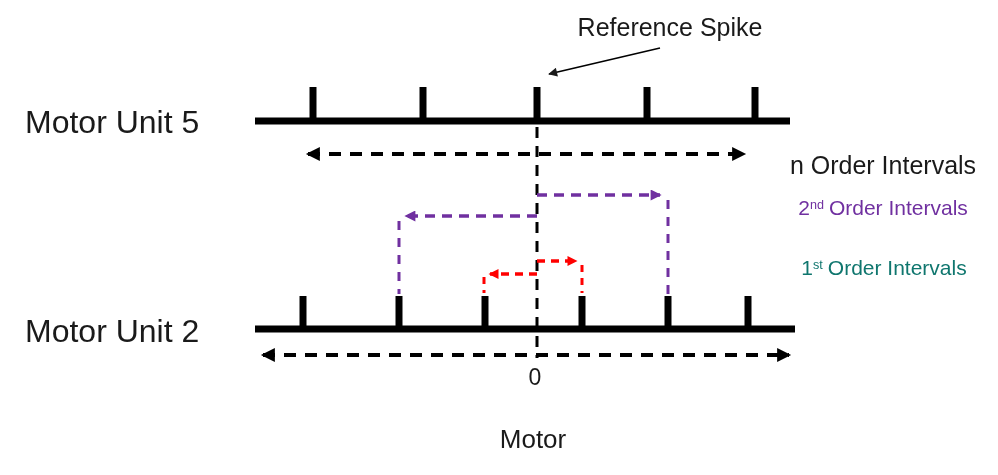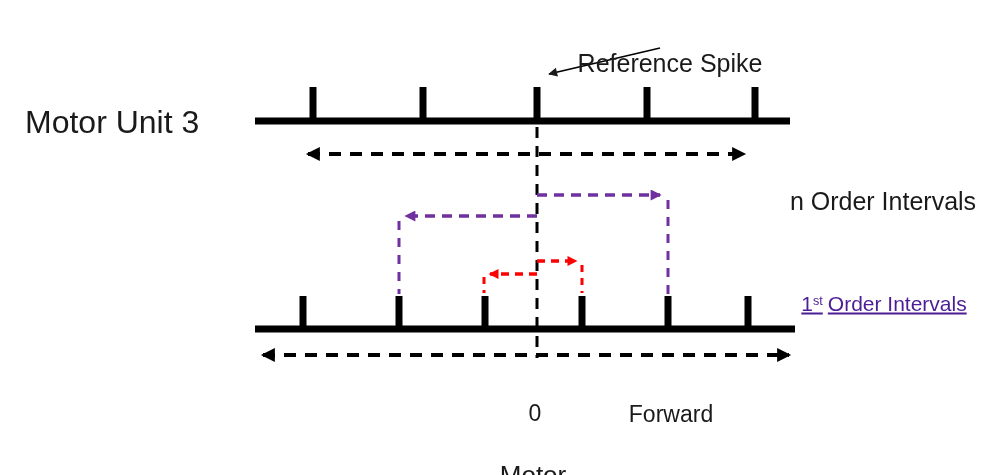--- a/index.html
+++ b/index.html
@@ -6,24 +6,24 @@
   #canvas{
     position:relative;
     width:998px;height:475px;
     background:#ffffff;
     font-family:"Liberation Sans","DejaVu Sans",sans-serif;
     color:#1a1a1a;
     overflow:hidden;
   }
   #diagram-svg{position:absolute;left:0;top:0;}
   .lbl{position:absolute;white-space:nowrap;line-height:1;}
-  .c{transform:translate(-50%,-50%);margin-top:36px;}
+  .c{transform:translate(-50%,-50%);}
   .v{transform:translateY(-50%);}
   .purple{color:#7030A0;}
-  .red{color:#4c1d95;text-decoration:underline;}
+  .red{color:#0f766e;}
   .sup{font-size:0.6em;position:relative;top:-0.48em;}
   .rest{margin-left:0.24em;}
 </style>
 </head>
 <body>
 
 <div id="canvas">
 
   <svg id="diagram-svg" width="998" height="475">
     <defs>
@@ -62,30 +62,33 @@
       <line x1="399" y1="221" x2="399" y2="294" stroke="#7030A0" stroke-width="3" fill="none" stroke-dasharray="9 8"></line>
       <line x1="537" y1="261" x2="576" y2="261" stroke="#FF0000" stroke-width="3.4" fill="none" stroke-dasharray="8 6" marker-end="url(#ah-red)"></line>
       <line x1="582" y1="265" x2="582" y2="293" stroke="#FF0000" stroke-width="3" fill="none" stroke-dasharray="7 6"></line>
       <line x1="537" y1="274" x2="490" y2="274" stroke="#FF0000" stroke-width="3.4" fill="none" stroke-dasharray="8 6" marker-end="url(#ah-red)"></line>
       <line x1="484" y1="277" x2="484" y2="293" stroke="#FF0000" stroke-width="3" fill="none" stroke-dasharray="7 6"></line>
       <line x1="660" y1="48" x2="549" y2="74" stroke="#000000" stroke-width="1.6" fill="none" marker-end="url(#ah-thin)"></line>
     </svg>
 
   <div class="lbl c" style="left:670px;top:27px;font-size:25px">Reference Spike</div>
 
-  <div class="lbl v" style="left:25px;top:122px;font-size:32px">Motor Unit 3</div>
+  <div class="lbl v" style="left:25px;top:122px;font-size:32px">Motor Unit 5</div>
 
+  <div class="lbl v" style="left:25px;top:331px;font-size:32px">Motor Unit 2</div>
 
   <div class="lbl c" style="left:883px;top:165px;font-size:25px">n Order Intervals</div>
 
+  <div class="lbl c purple" style="left:883px;top:207px;font-size:21px">
+    <span>2</span><span class="sup">nd</span><span class="rest">Order Intervals</span>
+  </div>
 
   <div class="lbl c red" style="left:884px;top:267px;font-size:21px">
     <span>1</span><span class="sup">st</span><span class="rest">Order Intervals</span>
   </div>
 
 
   <div class="lbl c" style="left:535px;top:377px;font-size:23px">0</div>
 
-  <div class="lbl c" style="left:671px;top:378px;font-size:23px">Forward</div>
 
   <div class="lbl c" style="left:533px;top:439px;font-size:26px">Motor</div>
 
 </div>
 
 </body></html>

